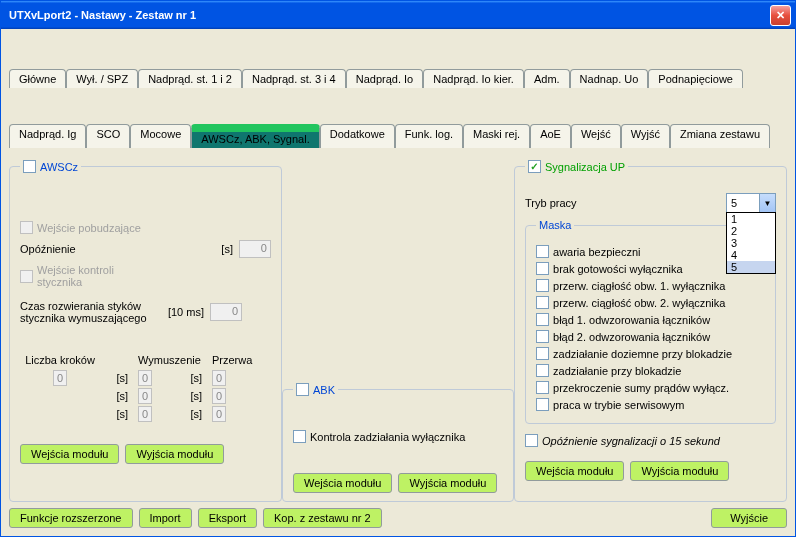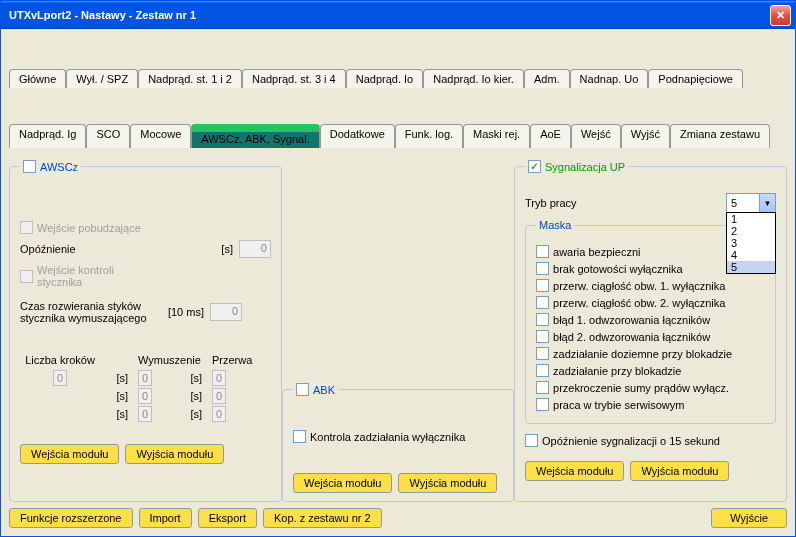--- a/index.html
+++ b/index.html
@@ -32,21 +32,21 @@
 .row { display: flex; align-items: center; margin: 6px 0; gap: 6px; }
 .row label.main { flex: 1; }
 .unit { width: 38px; text-align: right; }
 .num { width: 32px; height: 18px; background: #f0f0f0; border: 1px solid #c0c0c0; color: #888; text-align: right; padding: 1px 3px; }
 
 .grid3 { display: grid; grid-template-columns: 80px 18px 36px 18px 36px; column-gap: 10px; row-gap: 6px; align-items: center; margin-top: 8px; }
 .grid3 .hdr { text-align: center; }
 .grid3 .u { text-align: right; }
 
 .btn-row { display: flex; gap: 6px; margin-top: 8px; }
-.btn { background: #fde047; border: 1px solid #919b9c; border-radius: 3px; padding: 3px 10px; cursor: pointer; text-align: center; }
+.btn { background: #bef264; border: 1px solid #919b9c; border-radius: 3px; padding: 3px 10px; cursor: pointer; text-align: center; }
 
 .footer { display: flex; gap: 6px; padding: 6px 0 0 0; }
 .footer .spacer { flex: 1; }
 
 .sel-wrap { position: relative; }
 .sel { width: 50px; height: 20px; background: #fff; border: 1px solid #7b9ebd; display: inline-flex; align-items: center; justify-content: space-between; padding: 0 0 0 4px; }
 .sel-arrow { width: 16px; height: 18px; background: linear-gradient(to bottom, #c6ddfc, #a3c5f5); border-left: 1px solid #7b9ebd; display: flex; align-items: center; justify-content: center; font-size: 8px; }
 .dropdown { position: absolute; top: 19px; left: 0; width: 50px; background: #fff; border: 1px solid #000; z-index: 10; }
 .dropdown div { padding: 0px 4px; }
 .dropdown div.sel-opt-hl { background: #c6d5ef; }
@@ -239,21 +239,21 @@
                   <span class="cb"></span>
                   <span>przekroczenie sumy prądów wyłącz.</span>
                 </div>
                 <div class="checkbox-row">
                   <span class="cb"></span>
                   <span>praca w trybie serwisowym</span>
                 </div>
               </div>
           </fieldset>
 
-          <div class="checkbox-row" style="margin-top:10px;">
+          <div class="checkbox-row" style="margin-top:10px;font-style:italic;">
             <span class="cb"></span>
             <span>Opóźnienie sygnalizacji o 15 sekund</span>
           </div>
 
           <div class="btn-row" style="margin-top:14px;">
             <div class="btn">Wejścia modułu</div>
             <div class="btn">Wyjścia modułu</div>
           </div>
         </fieldset>
       </div>

